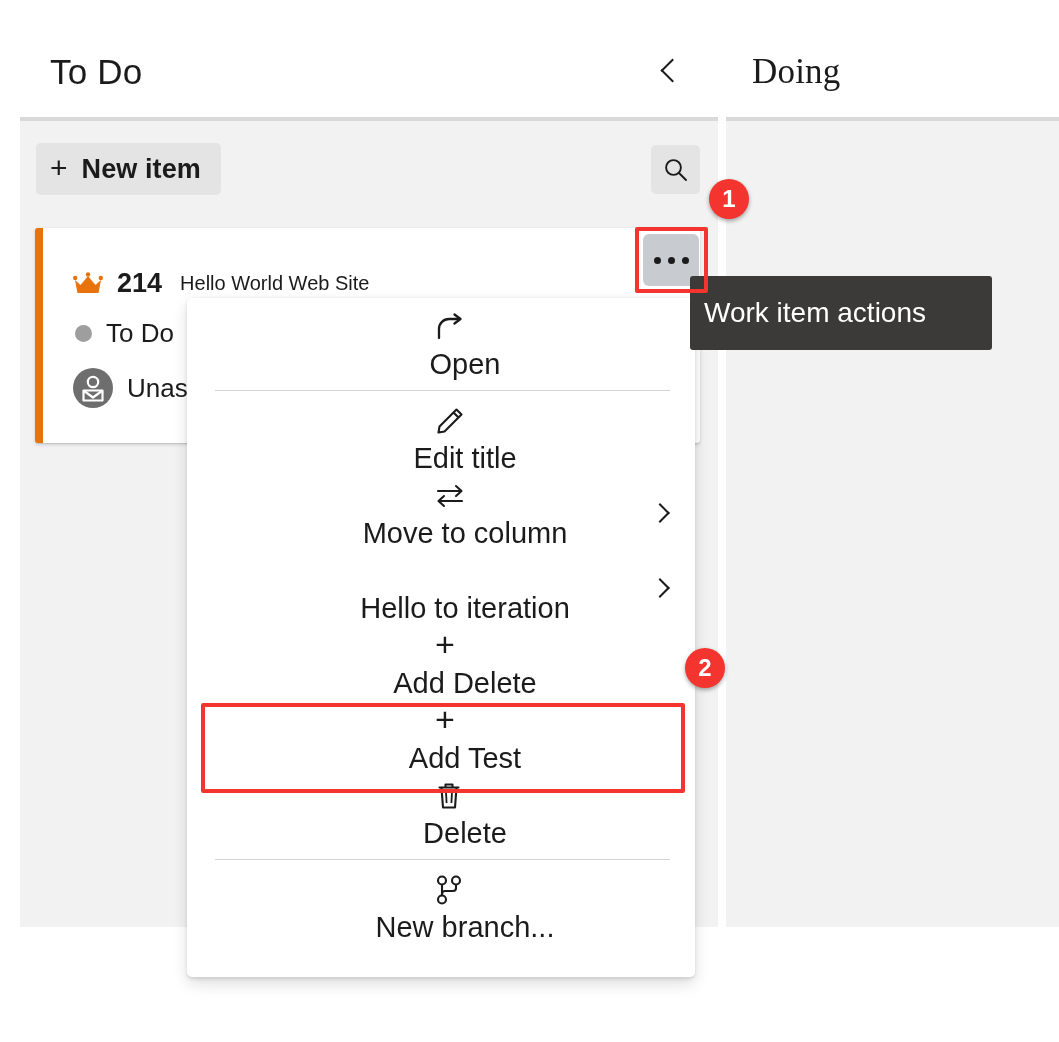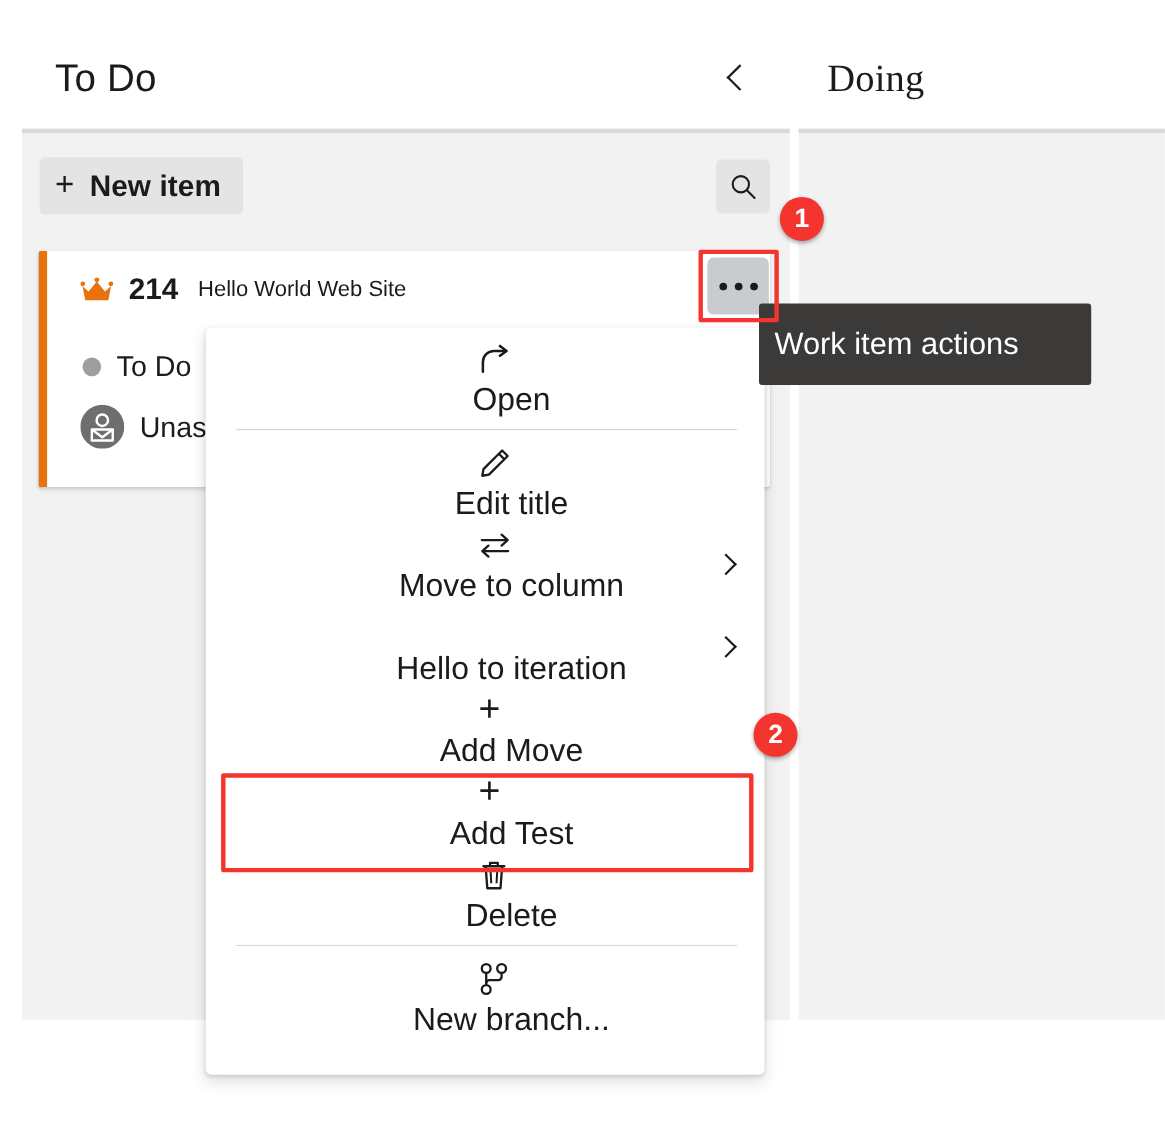--- a/index.html
+++ b/index.html
@@ -89,21 +89,21 @@
   .card {
     position: absolute;
     left: 35px; top: 228px;
     width: 665px; height: 215px;
     background: #ffffff;
     border-left: 8px solid #e8730c;
     border-radius: 3px;
     box-shadow: 0 1.6px 3.6px rgba(0,0,0,.13), 0 .3px .9px rgba(0,0,0,.10);
   }
   .card-title-row {
-    position: absolute; left: 30px; top: 20px;
+    position: absolute; left: 30px; top: 40px;
     display: flex; align-items: center; gap: 14px;
     white-space: nowrap;
   }
   .crown { flex: 0 0 auto; }
   .card-id { font-size: 27px; font-weight: 700; color: #1b1b1b; }
   .card-title { font-size: 20px; font-weight: 400; color: #1b1b1b; margin-left: 4px; }
 
   .card-state-row {
     position: absolute; left: 32px; top: 90px;
     display: flex; align-items: center; gap: 14px;
@@ -322,21 +322,21 @@
     <div class="menu-item">
       <span class="mi-icon"></span>
       <span class="mi-label">Hello to iteration</span>
       <span class="mi-sub"></span>
     </div>
 
     <div class="menu-item">
       <span class="mi-icon">
           <span class="plus-glyph">+</span>
         </span>
-      <span class="mi-label">Add Move</span>
+      <span class="mi-label">Add Delete</span>
     </div>
 
     <div class="menu-item">
       <span class="mi-icon">
           <span class="plus-glyph">+</span>
         </span>
       <span class="mi-label">Add Test</span>
     </div>
 
     <div class="menu-item">

